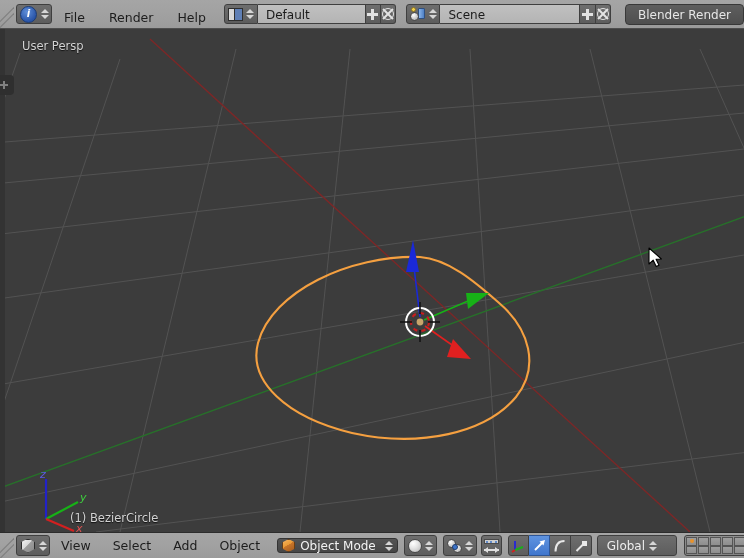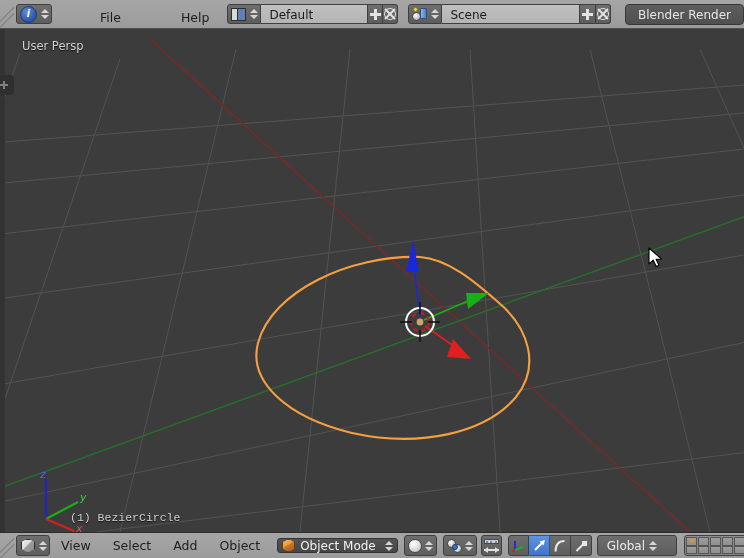--- a/index.html
+++ b/index.html
@@ -46,21 +46,21 @@
   .spin{
     width:9px;height:15px;margin-left:3px;flex:none;
     display:flex;flex-direction:column;align-items:center;justify-content:center;gap:2px;
   }
   .spin i{display:block;width:0;height:0;border-left:4px solid transparent;border-right:4px solid transparent;}
   .spin i.up{border-bottom:4px solid #d6d6d6;}
   .spin i.dn{border-top:4px solid #d6d6d6;}
 
   .menu{
     color:#1d1d1d;font-size:12.5px;padding:0 12px;height:23px;line-height:29px;
-    cursor:default;white-space:nowrap;margin-left:36px;
+    cursor:default;white-space:nowrap;
   }
 
   .layout-sel{
     display:flex;align-items:center;height:20px;
     background:linear-gradient(to bottom,#6e6e6e,#5d5d5d);
     border:1px solid #3f3f3f;border-radius:3px 0 0 3px;
     margin-left:6px;padding:0 2px 0 3px;box-sizing:border-box;
   }
   .icon-screen{
     width:15px;height:13px;flex:none;
@@ -125,21 +125,21 @@
   }
   .viewport .edge-l{position:absolute;left:0;top:0;width:5px;height:100%;background:#333333;}
   .vp-svg{position:absolute;left:0;top:0;}
 
   .vp-label{
     position:absolute;color:#d2d2d2;font-size:11.5px;
     text-shadow:0 1px 1px rgba(0,0,0,.75);
     white-space:nowrap;pointer-events:none;
   }
   #persp-label{left:22px;top:10px;}
-  #object-label{left:70px;top:482px;font-family:Liberation Mono, monospace;}
+  #object-label{left:70px;top:482px;}
 
   .region-tab{
     position:absolute;left:-6px;top:46px;width:20px;height:20px;
     background:#2f2f2f;border-radius:4px;
     display:flex;align-items:center;justify-content:center;
   }
   .region-tab .pl{position:relative;width:8px;height:8px;}
   .region-tab .pl::before,.region-tab .pl::after{content:"";position:absolute;background:#808080;}
   .region-tab .pl::before{left:0;top:3px;width:8px;height:2px;}
   .region-tab .pl::after{left:3px;top:0;width:2px;height:8px;}
@@ -258,20 +258,21 @@
 
     <div class="editor-sel">
       <span class="icon-circle-i">i</span>
       <span class="spin">
           <i class="up"></i>
           <i class="dn"></i>
         </span>
     </div>
 
     <div class="menu">File</div>
+    <div class="menu">Render</div>
     <div class="menu">Help</div>
 
     <div class="layout-sel">
       <span class="icon-screen">
           <span></span>
           <span></span>
         </span>
       <span class="spin">
           <i class="up"></i>
           <i class="dn"></i>

